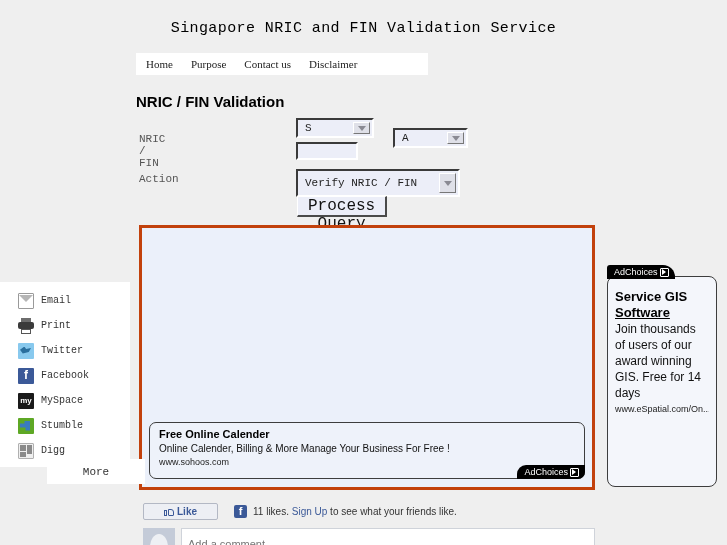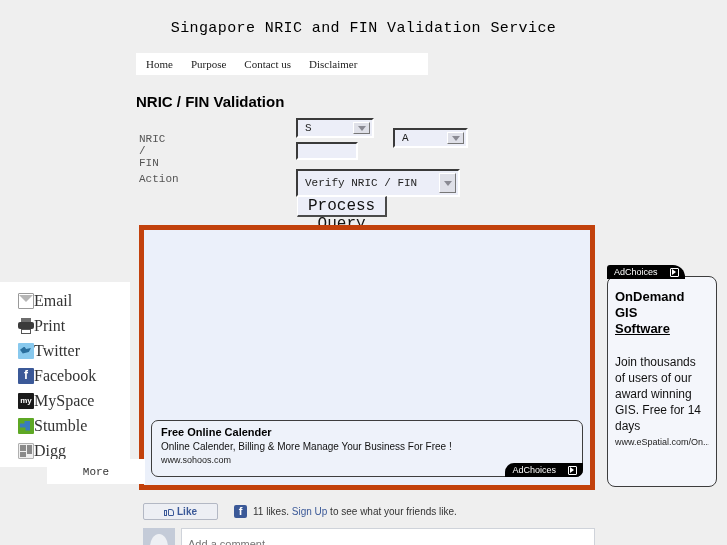--- a/index.html
+++ b/index.html
@@ -155,21 +155,21 @@
   }
 
   
   .ad-frame {
     position: absolute;
     left: 139px;
     top: 225px;
     width: 456px;
     height: 265px;
     background: #ebf0fa;
-    border: 5px solid #c2410c;
+    border: 3px solid #c2410c;
     box-sizing: border-box;
   }
 
   
   .inner-ad {
     position: absolute;
     left: 7px;
     right: 7px;
     bottom: 8px;
     height: 57px;
@@ -197,21 +197,21 @@
   }
 
   .adchoices-badge {
     position: absolute;
     background: #000;
     color: #fff;
     font-family: "Liberation Sans", sans-serif;
     font-size: 9px;
     display: flex;
     align-items: center;
-    gap: 12px;
+    gap: 2px;
     padding: 2px 6px 2px 7px;
     white-space: nowrap;
   }
   .inner-ad .adchoices-badge {
     right: -1px;
     bottom: -1px;
     border-top-left-radius: 9px;
     border-bottom-right-radius: 7px;
   }
   .adchoices-badge .ac-glyph {
@@ -270,21 +270,21 @@
     font-size: 13px;
     font-weight: bold;
     color: #000;
     line-height: 16px;
   }
   .side-ad-box .s-title .ul { text-decoration: underline; }
   .side-ad-box .s-body {
     font-size: 12px;
     color: #111;
     line-height: 16px;
-    margin-top: 17px;
+    margin-top: 0;
   }
   .side-ad-box .s-url {
     font-size: 9px;
     color: #222;
     margin-top: 3px;
     white-space: nowrap;
     overflow: hidden;
   }
 
   
@@ -298,24 +298,24 @@
   }
   .share-item {
     display: flex;
     align-items: center;
     height: 25px;
     padding-left: 18px;
     cursor: pointer;
     text-decoration: none;
   }
   .share-item .s-label {
-    font-family: Liberation Serif, serif;
-    font-size: 16px;
+    font-family: Liberation Mono, monospace;
+    font-size: 10px;
     color: #333;
-    margin-left: 0;
+    margin-left: 7px;
   }
   .sicon {
     width: 16px;
     height: 16px;
     flex: 0 0 16px;
     position: relative;
     border-radius: 1px;
     display: flex;
     align-items: center;
     justify-content: center;
@@ -549,21 +549,21 @@
   </div>
 </div>
 
 <div class="side-ad-wrap">
   <div class="adchoices-badge side-ad-tab">
     <span>AdChoices</span>
     <span class="ac-glyph"></span>
   </div>
   <div class="side-ad-box">
     <div class="s-title">
-      <span>OnDemand GIS</span><br>
+      <span>Service GIS</span><br>
       <span class="ul">Software</span>
     </div>
     <div class="s-body">Join thousands of users of our award winning GIS. Free for 14 days</div>
     <div class="s-url">www.eSpatial.com/On...</div>
   </div>
 </div>
 
 <div class="share-panel">
 
   <a class="share-item" href="#">

